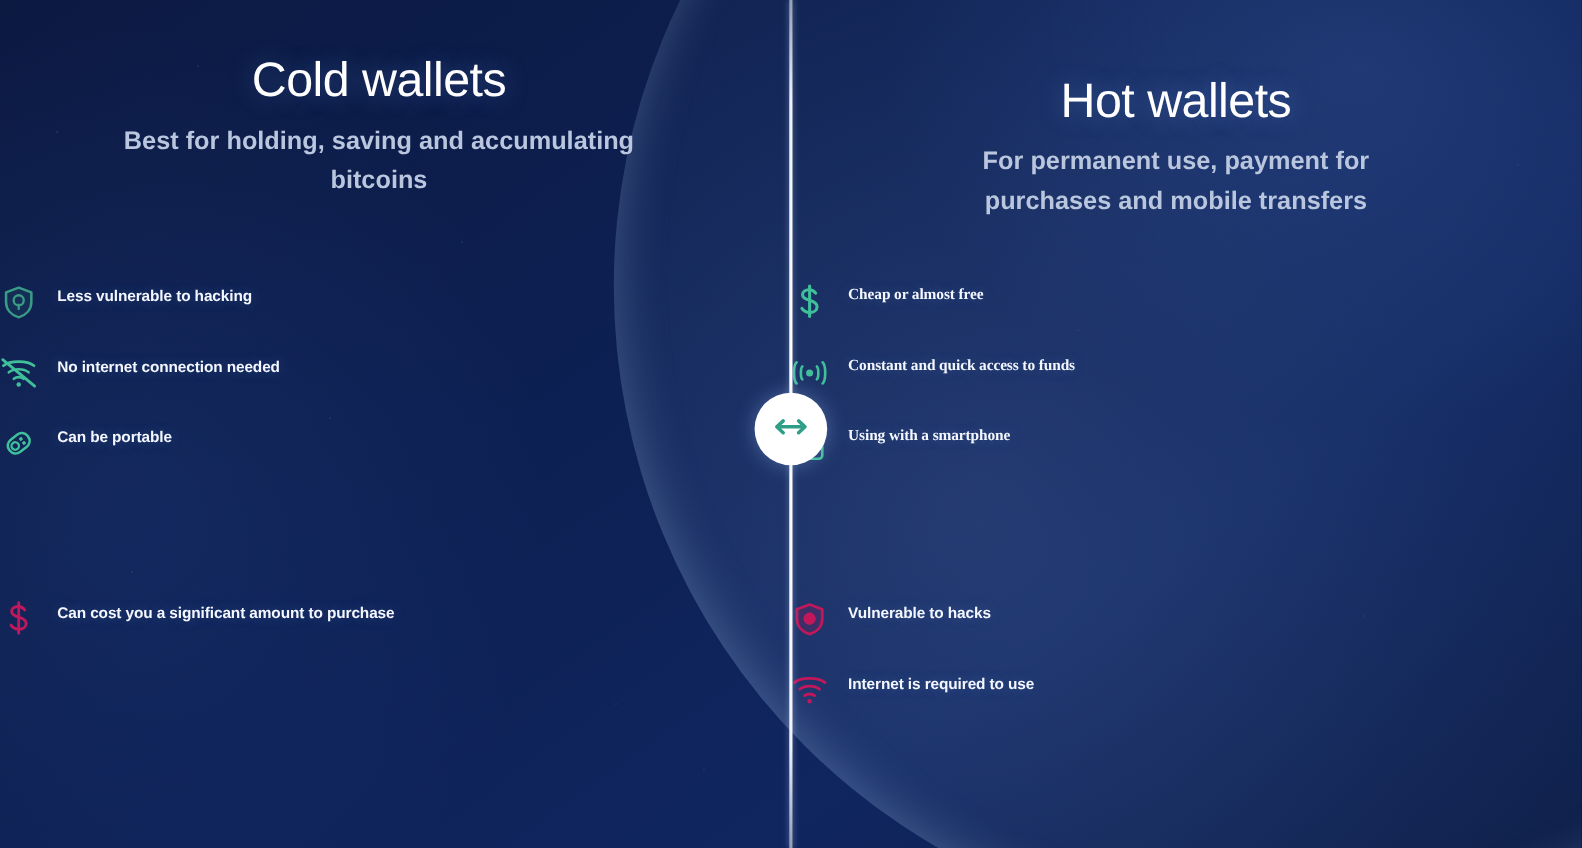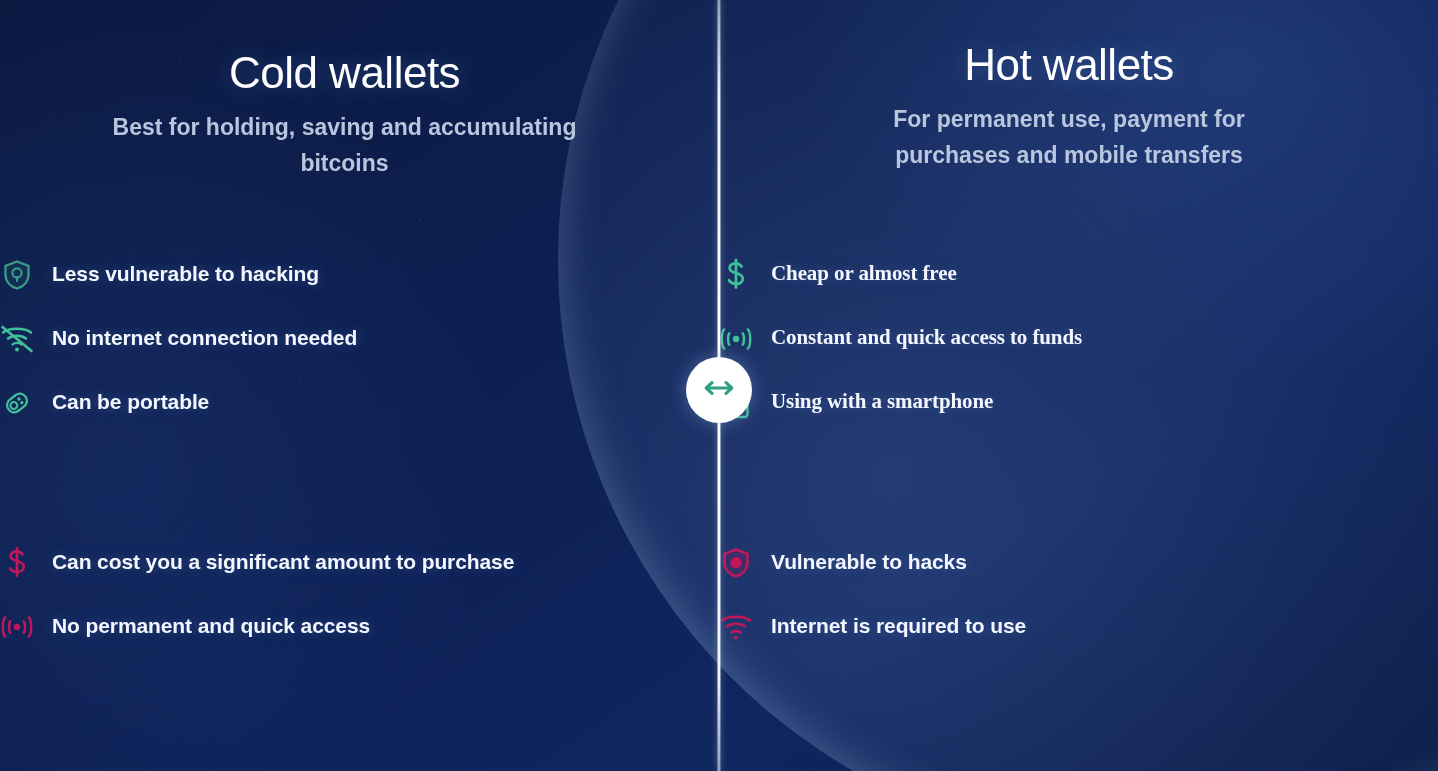--- a/index.html
+++ b/index.html
@@ -95,21 +95,21 @@
     position: absolute;
     top: 0;
     height: 771px;
     box-sizing: border-box;
   }
   .col-left  { left: 0;     width: 719px; padding-left: 80px; padding-right: 60px; }
   .col-right { left: 719px; width: 719px; padding-left: 121px; padding-right: 60px; }
 
   .col-head { text-align: center; }
   .col-left  .col-head { padding-right: 50px; padding-top: 50px; }
-  .col-right .col-head { padding-right: 80px; padding-top: 42px; }
+  .col-right .col-head { padding-right: 80px; padding-top: 69px; }
 
   .title {
     font-size: 44px;
     font-weight: normal;
     color: #ffffff;
     letter-spacing: -0.5px;
     line-height: 1.05;
     margin: 0 0 14px 0;
     text-shadow: 0 0 22px rgba(120,165,240,0.35);
   }
@@ -141,21 +141,21 @@
     height: 34px;
     margin-right: 18px;
     margin-top: 0px;
     display: flex;
     align-items: center;
     justify-content: center;
   }
   .item-icon svg { display: block; }
 
   .item-text {
-    font-size: 21px;
+    font-size: 14px;
     font-weight: bold;
     color: #f4f7ff;
     line-height: 1.32;
     letter-spacing: -0.1px;
     text-shadow: 0 0 12px rgba(110,155,230,0.30);
     padding-top: 2px;
     max-width: 470px;
   }
 </style>
 </head>
@@ -222,32 +222,20 @@
       <div class="item">
         <span class="item-icon">
           <svg width="24" height="34" viewBox="0 0 24 34" fill="none">
             <path d="M17.5 8.5 C16 6.3 13.8 5.4 11.4 5.4 C8 5.4 5.6 7.2 5.6 9.9 C5.6 12.8 8.4 14 12 15 C15.8 16.1 18.8 17.4 18.8 20.8 C18.8 23.9 16 26 12.2 26 C9.2 26 6.6 24.8 5 22.3" stroke="#c2185b" stroke-width="2.6" stroke-linecap="round" fill="none"></path>
             <path d="M12 2 V29.6" stroke="#c2185b" stroke-width="2.6" stroke-linecap="round"></path>
           </svg>
         </span>
         <span class="item-text">Can cost you a significant amount to purchase</span>
       </div>
 
-      <div class="item">
-        <span class="item-icon">
-          <svg width="34" height="26" viewBox="0 0 34 26" fill="none">
-            <circle cx="17" cy="13" r="3.2" fill="#c2185b"></circle>
-            <path d="M10.4 7.2 C8.6 8.9 8.6 17.1 10.4 18.8" stroke="#c2185b" stroke-width="2.4" stroke-linecap="round" fill="none"></path>
-            <path d="M23.6 7.2 C25.4 8.9 25.4 17.1 23.6 18.8" stroke="#c2185b" stroke-width="2.4" stroke-linecap="round" fill="none"></path>
-            <path d="M5.2 3.4 C2 6.2 2 19.8 5.2 22.6" stroke="#c2185b" stroke-width="2.4" stroke-linecap="round" fill="none"></path>
-            <path d="M28.8 3.4 C32 6.2 32 19.8 28.8 22.6" stroke="#c2185b" stroke-width="2.4" stroke-linecap="round" fill="none"></path>
-          </svg>
-        </span>
-        <span class="item-text">No permanent and quick access</span>
-      </div>
 
     </div>
   </div>
 
   <div class="col col-right">
     <div class="col-head">
       <h1 class="title">Hot wallets</h1>
       <p class="subtitle">For permanent use, payment for purchases and mobile transfers</p>
     </div>
   </div>

